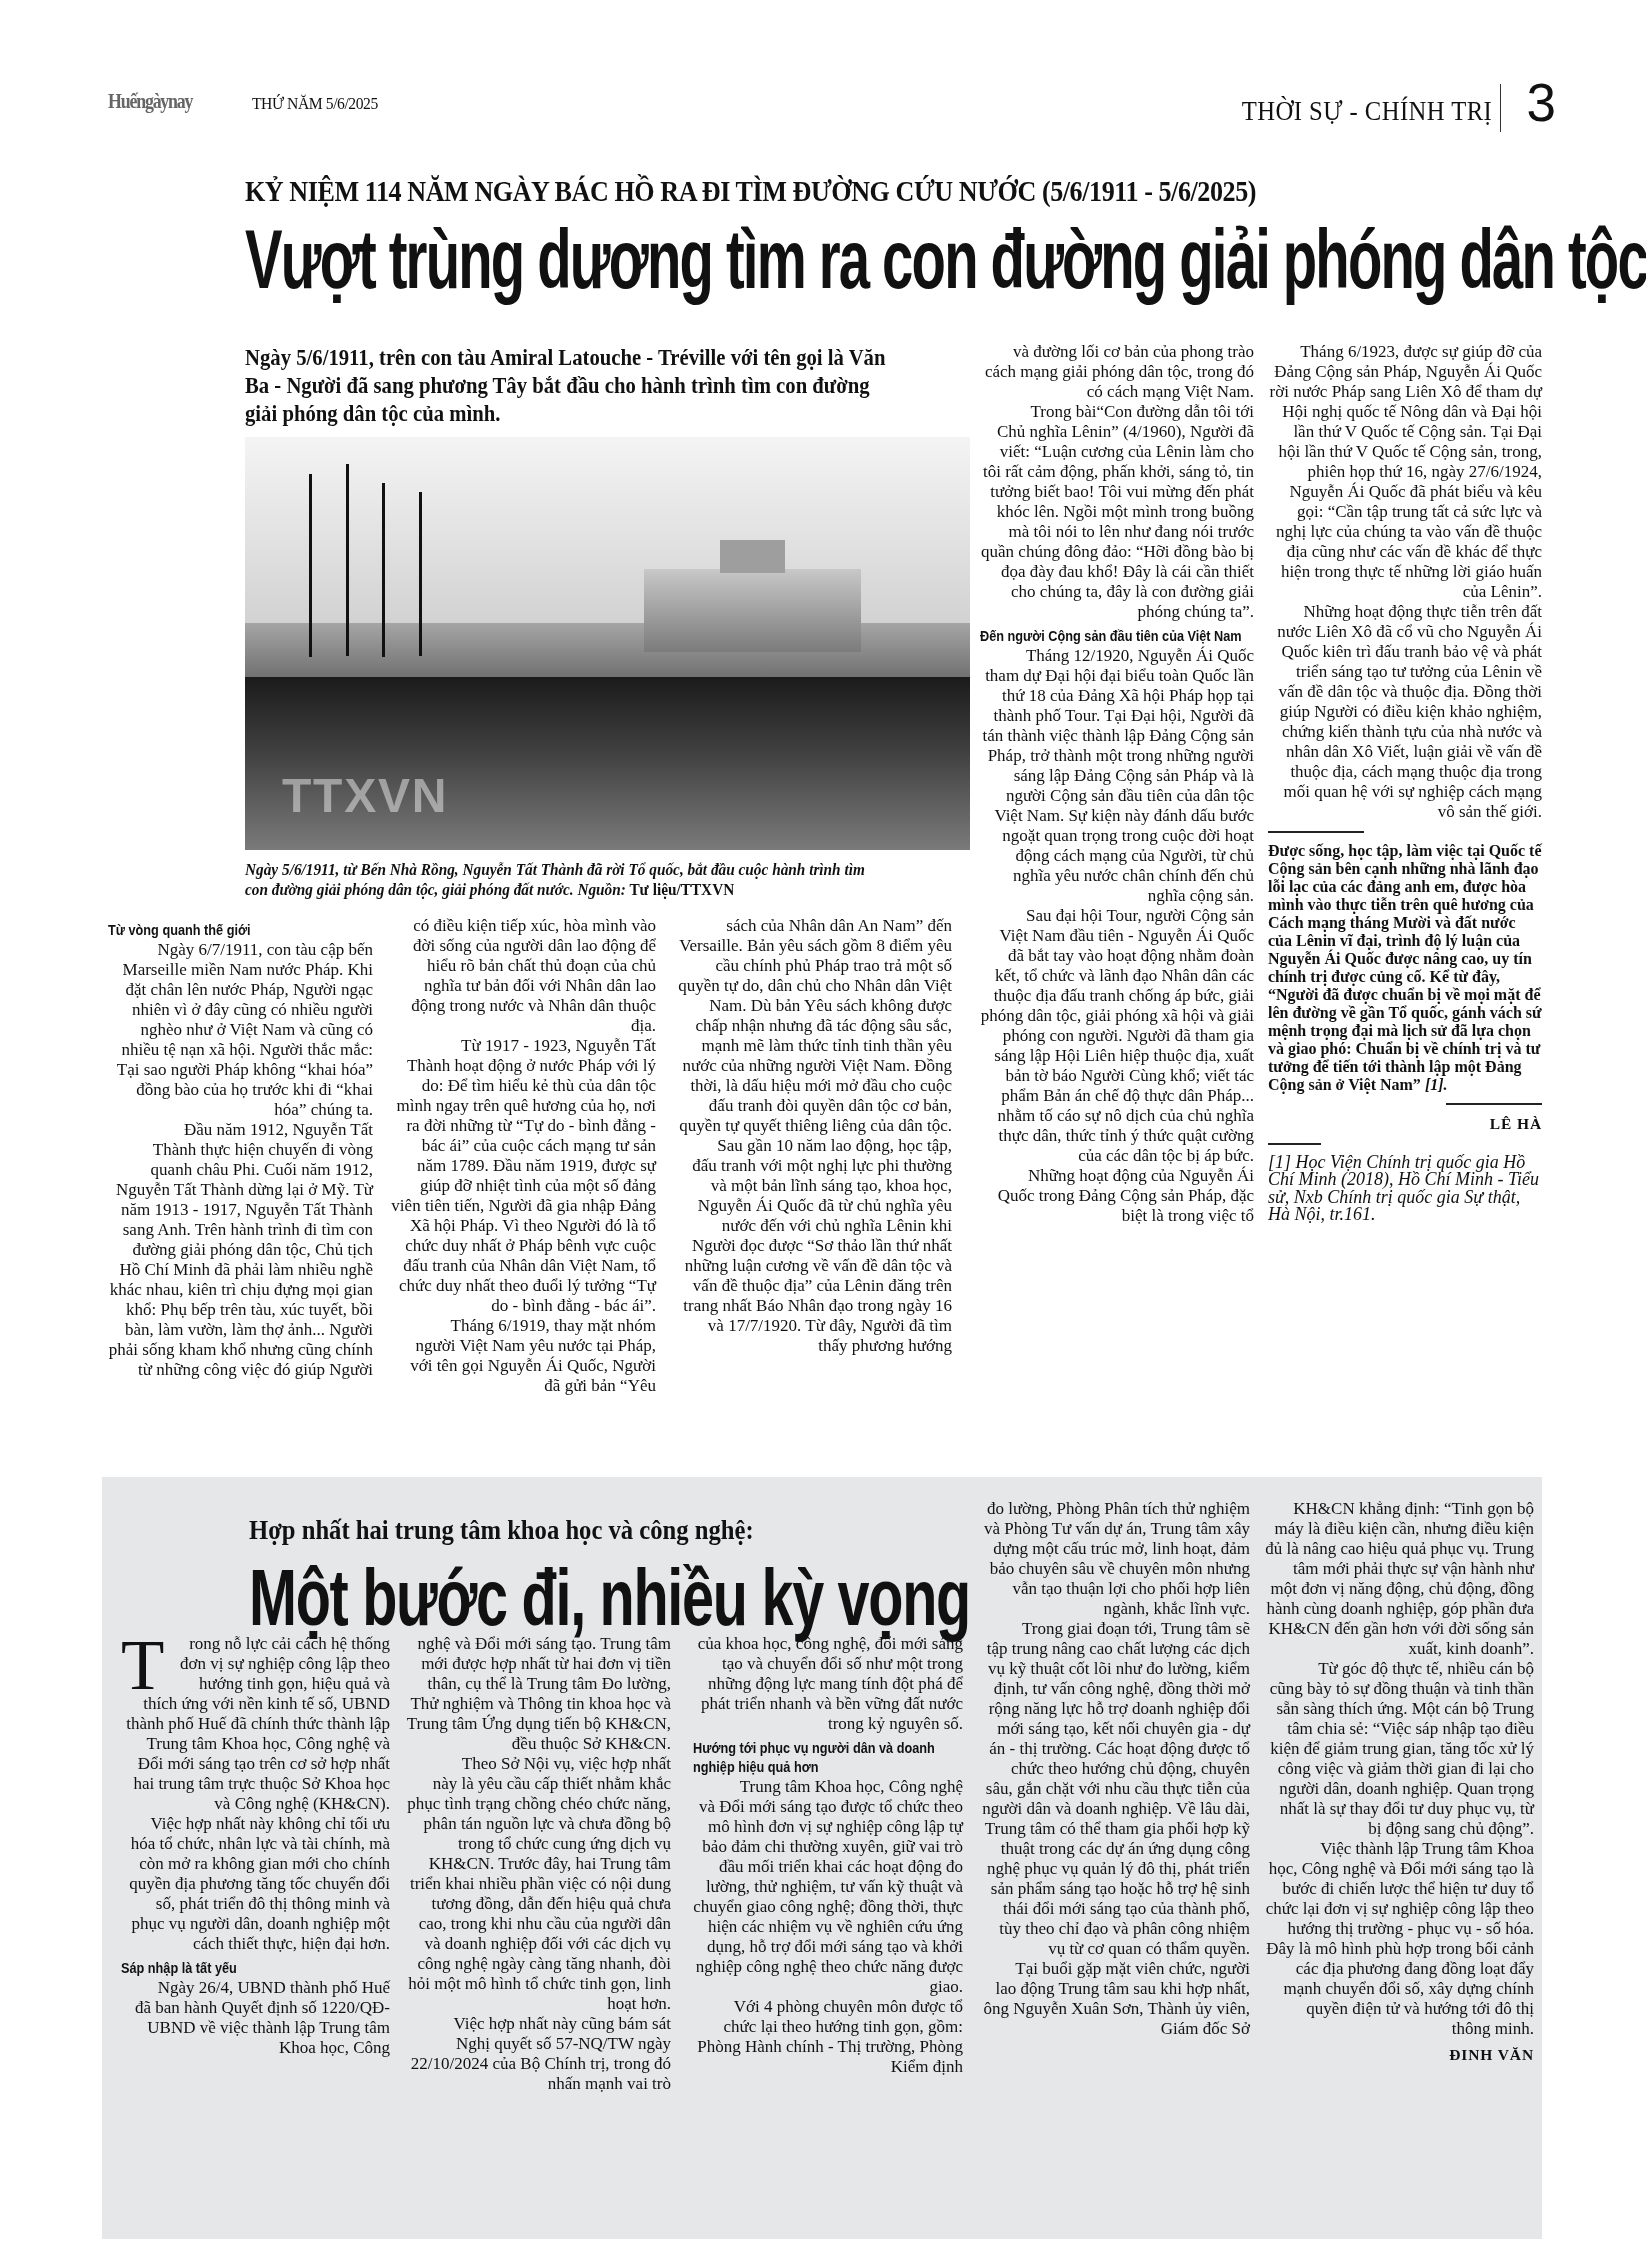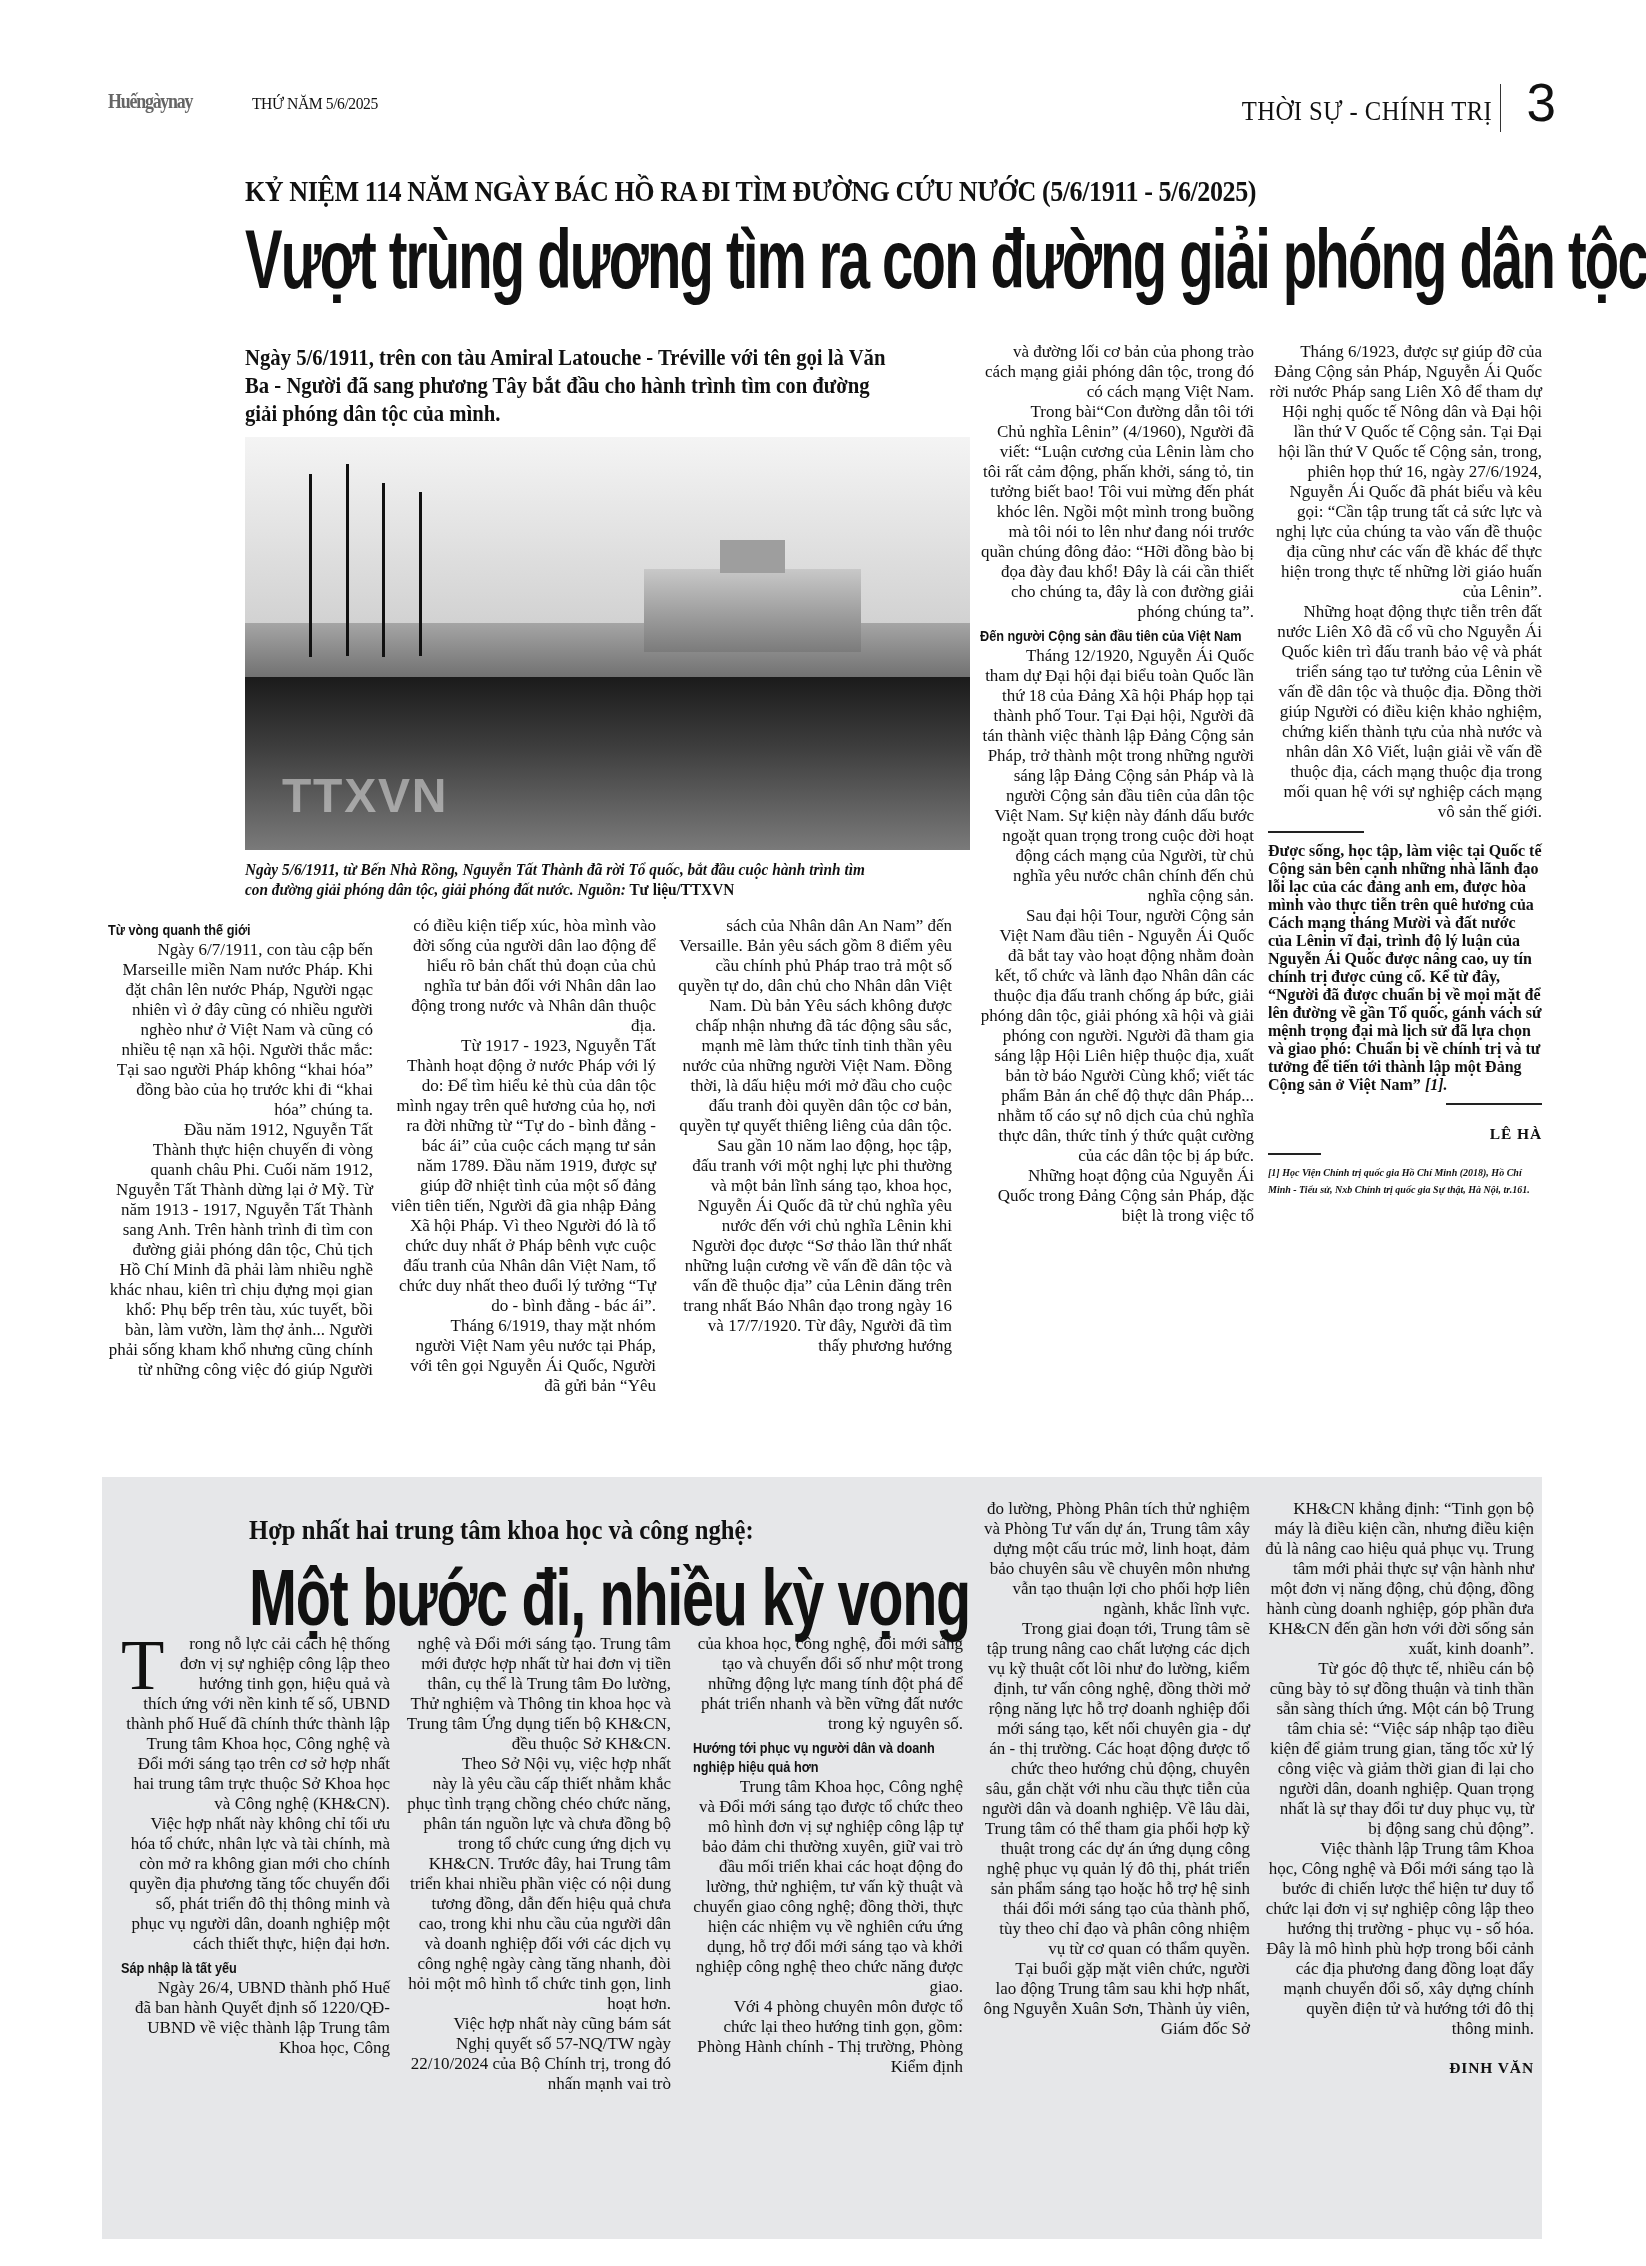--- a/index.html
+++ b/index.html
@@ -32,22 +32,22 @@
   .caption { position: absolute; left: 245px; top: 859px; width: 731px; font-size: 17.4px; line-height: 20px; font-style: italic; font-weight: bold; transform: scaleX(0.88); transform-origin: left; }
   .caption .src { font-style: normal; }
 
   .col { position: absolute; font-size: 17px; line-height: 20px; }
   .col p { margin: 0; text-indent: 29px; text-align: right; }
   .col p.noindent { text-indent: 0; }
   .subhead { font-family: "Liberation Sans", sans-serif; font-weight: bold; font-size: 15.5px; line-height: 19px; transform: scaleX(0.82); transform-origin: left; margin: 3.7px 0 1.8px; white-space: nowrap; }
 
   .quote-box { font-weight: bold; font-size: 16px; line-height: 18px; }
   .rule-short { height: 1.8px; background: #222; margin: 9.1px 0 9.1px; }
-  .author { text-align: right; font-weight: bold; font-size: 15.5px; letter-spacing: 0.9px; margin-top: 19px; }
-  .footnote { font-style: italic; font-weight: bold; font-size: 10px; line-height: 17.4px; }
+  .author { text-align: right; font-weight: bold; font-size: 15.5px; letter-spacing: 0.9px; margin-top: 6px; }
+  .footnote { font-style: italic; font-weight: normal; font-size: 18px; line-height: 17.4px; }
 
   
   .box { position: absolute; left: 102px; top: 1477px; width: 1440px; height: 762px; background: #e6e7e9; }
   .box-kicker { position: absolute; left: 249px; top: 1515px; font-size: 27.4px; font-weight: bold; transform: scaleX(0.9); transform-origin: left; white-space: nowrap; }
   .box-headline { position: absolute; left: 249px; top: 1558px; font-family: "Liberation Sans", sans-serif; font-weight: bold; font-size: 80px; line-height: 1; letter-spacing: -1.8px; transform: scaleX(0.72); transform-origin: left; white-space: nowrap; }
   .dropcap { float: left; font-size: 71px; line-height: 55px; margin: 3.7px 7.3px 0 0; font-family: "Liberation Serif", serif; }
 </style>
 </head>
 <body>
 

